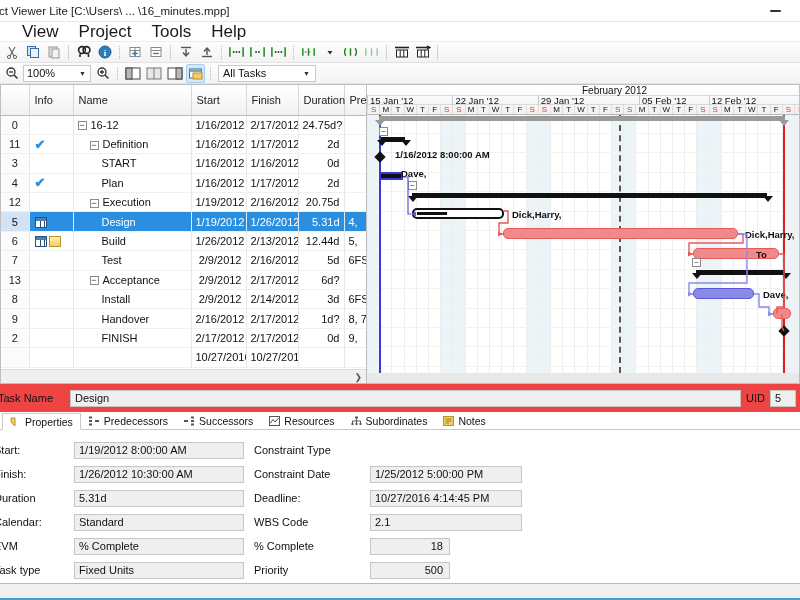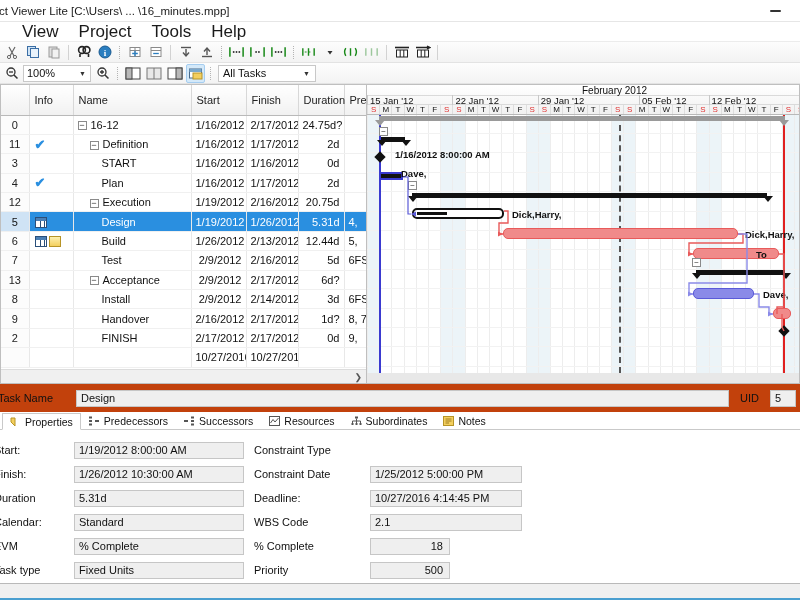--- a/index.html
+++ b/index.html
@@ -138,21 +138,21 @@
   .bar.dark { background:#fff; border:2px solid #111; }
   .prog { position:absolute; height:3px; background:#111; left:3px; }
   .blk-box { position:absolute; height:8px; background:#111; border:2px solid #3a3ad0; }
   .milestone { position:absolute; width:8px; height:8px; background:#111; transform:rotate(45deg); }
   .plusbox { position:absolute; width:9px; height:9px; border:1px solid #8a8a8a; background:#fff;
       font-size:8px; line-height:7px; text-align:center; color:#333; }
   .gl { position:absolute; font-size:9.5px; font-weight:bold; color:#111; white-space:nowrap; }
   .glabel-date { position:absolute; font-size:9.5px; font-weight:bold; color:#111; white-space:nowrap; }
   #gantt-hscroll { position:absolute; left:0; right:0; bottom:0; height:10px; background:#e8e8e8; }
   
-  #taskname-row { height:28px; display:flex; align-items:center; gap:6px; padding:0 4px; background:#c2410c; }
+  #taskname-row { height:28px; display:flex; align-items:center; gap:0; padding:0 4px; background:#ef4444; }
   #taskname-row .lbl { font-size:11px; width:72px; margin-left:-6px; }
   .field {
     height:17px; border:1px solid #c6c6c6; background:#efefef;
     font-size:11px; display:flex; align-items:center; padding:0 4px; color:#111;
   }
   .field.rt { justify-content:flex-end; padding-right:6px; }
   #tn-field { flex:1; }
   #uid-field { width:26px; }
   
   #tabs { height:18px; display:flex; align-items:flex-end; border-bottom:1px solid #c9c9c9;

